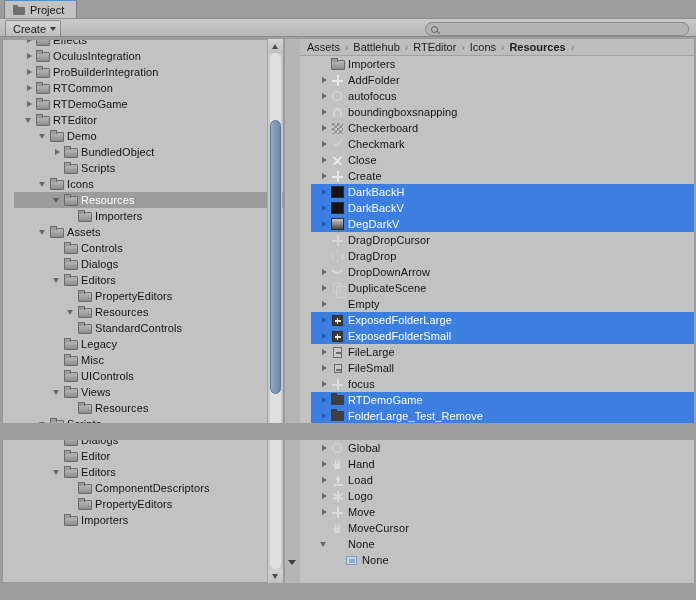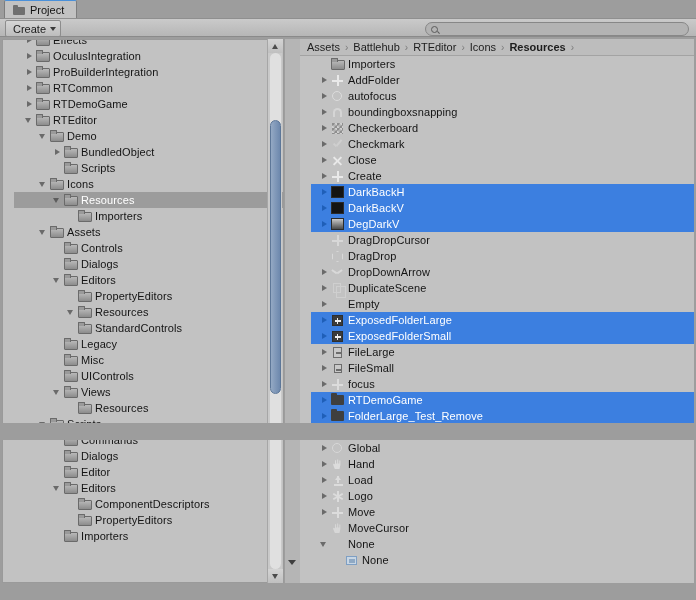--- a/index.html
+++ b/index.html
@@ -533,26 +533,20 @@
           <span style="display:inline-block;width:52px;flex:0 0 52px"></span>
           <span class="arrow"></span>
           <span class="ico folder"></span>
           <span class="label">Resources</span>
         </div>
         <div class="row">
           <span style="display:inline-block;width:24px;flex:0 0 24px"></span>
           <span class="arrow down"></span>
           <span class="ico folder"></span>
           <span class="label">Scripts</span>
-        </div>
-        <div class="row">
-          <span style="display:inline-block;width:38px;flex:0 0 38px"></span>
-          <span class="arrow"></span>
-          <span class="ico folder"></span>
-          <span class="label">Commands</span>
         </div>
         <div class="row">
           <span style="display:inline-block;width:38px;flex:0 0 38px"></span>
           <span class="arrow"></span>
           <span class="ico folder"></span>
           <span class="label">Dialogs</span>
         </div>
         <div class="row">
           <span style="display:inline-block;width:38px;flex:0 0 38px"></span>
           <span class="arrow"></span>

